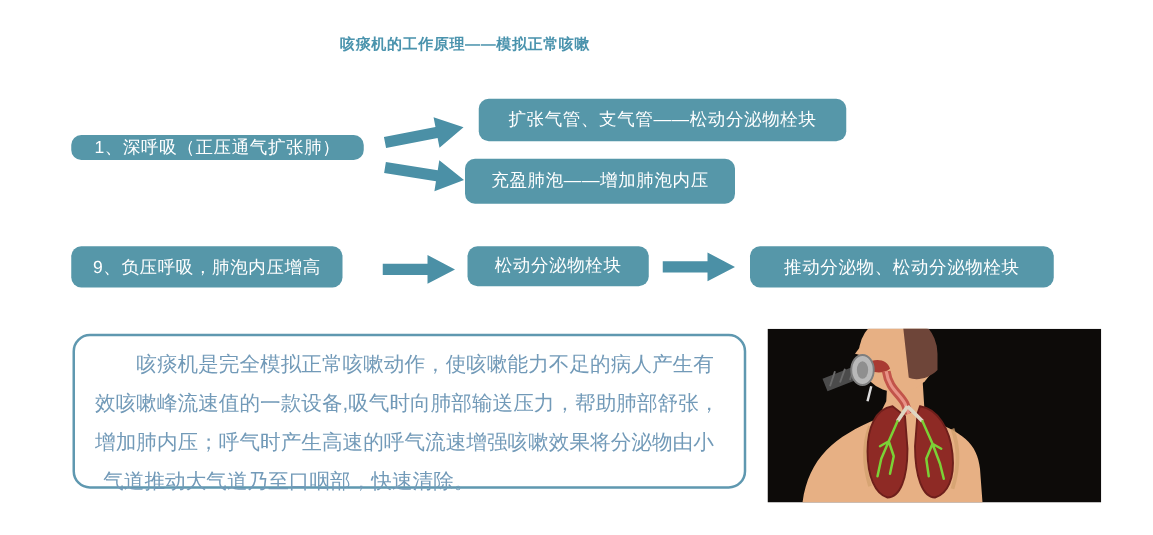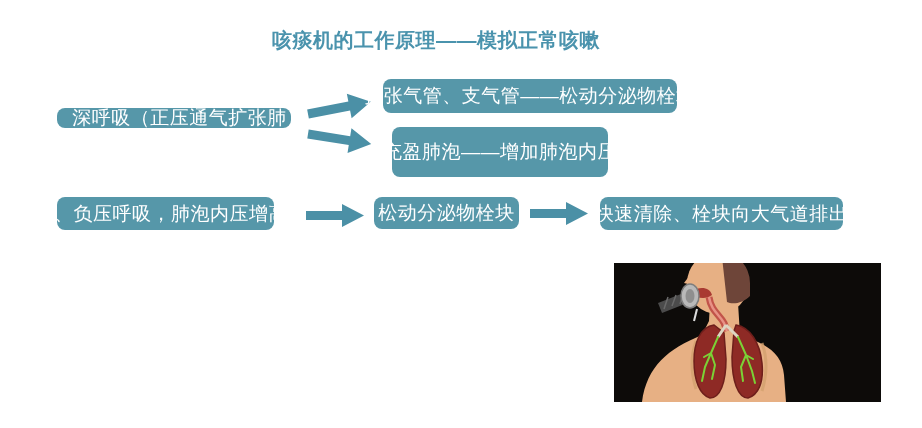--- a/index.html
+++ b/index.html
@@ -2,27 +2,27 @@
 <html><head>
 <meta charset="utf-8">
 <style>
   html,body{margin:0;padding:0;background:#ffffff;}
   .stage{
     position:relative;width:922px;height:428px;background:#ffffff;overflow:hidden;
     font-family:"Liberation Sans",sans-serif;
   }
   .title{
     position:absolute;left:272px;top:27px;
-    font-size:20px;font-weight:bold;color:#4a93ad;letter-spacing:0.5px;
+    font-size:12px;font-weight:bold;color:#4a93ad;letter-spacing:0.5px;
     white-space:nowrap;
   }
   .box{
     position:absolute;background:#5697a9;color:#ffffff;border-radius:8px;
     display:flex;align-items:center;justify-content:center;
-    font-size:19px;white-space:nowrap;letter-spacing:0.5px;
+    font-size:14px;white-space:nowrap;letter-spacing:0.5px;
   }
   .arrow-svg{position:absolute;}
   .desc{
     position:absolute;left:58px;top:267px;width:539px;height:124px;
     box-sizing:border-box;border:2px solid #5f98b0;border-radius:14px;
     padding:8px 16px 0 16px;color:#729ab8;font-size:16.5px;line-height:31px;
   }
   .desc-line{white-space:nowrap;}
   .desc-line.first{text-indent:2em;}
   .desc-line.last{text-indent:0.4em;}
@@ -41,36 +41,42 @@
     <g transform="translate(6,24) rotate(-11)">
       <polygon points="0,-4.5 42,-4.5 42,-12.5 64,0 42,12.5 42,4.5 0,4.5" fill="#4b90a6"></polygon>
     </g>
     <g transform="translate(6,44) rotate(9)">
       <polygon points="0,-4.5 42,-4.5 42,-12.5 64,0 42,12.5 42,4.5 0,4.5" fill="#4b90a6"></polygon>
     </g>
   </svg>
 
   <div class="box" style="left:383px;top:79px;width:294px;height:34px">扩张气管、支气管——松动分泌物栓块</div>
 
-  <div class="box" style="left:392px;top:127px;width:216px;height:50px">充盈肺泡——增加肺泡内压</div>
+  <div class="box" style="left:372px;top:127px;width:216px;height:36px">充盈肺泡——增加肺泡内压</div>
 
-  <div class="box" style="left:57px;top:197px;width:217px;height:33px">5、负压呼吸，肺泡内压增高</div>
+  <div class="box" style="left:57px;top:197px;width:217px;height:33px">9、负压呼吸，肺泡内压增高</div>
 
   <svg class="arrow-svg" style="left:306px;top:201px" width="58" height="29" viewBox="0 0 58 29">
     <polygon points="0,10 36,10 36,3 58,14.5 36,26 36,19 0,19" fill="#4b90a6"></polygon>
   </svg>
 
   <div class="box" style="left:374px;top:197px;width:145px;height:32px">松动分泌物栓块</div>
 
   <svg class="arrow-svg" style="left:530px;top:199px" width="58" height="29" viewBox="0 0 58 29">
     <polygon points="0,10 36,10 36,3 58,14.5 36,26 36,19 0,19" fill="#4b90a6"></polygon>
   </svg>
 
-  <div class="box" style="left:600px;top:197px;width:243px;height:33px">快速清除、栓块向大气道排出</div>
+  <div class="box" style="left:600px;top:197px;width:243px;height:33px">推动分泌物、松动分泌物栓块</div>
 
+  <div class="desc">
+    <div class="desc-line first">咳痰机是完全模拟正常咳嗽动作，使咳嗽能力不足的病人产生有</div>
+    <div class="desc-line">效咳嗽峰流速值的一款设备,吸气时向肺部输送压力，帮助肺部舒张，</div>
+    <div class="desc-line">增加肺内压；呼气时产生高速的呼气流速增强咳嗽效果将分泌物由小</div>
+    <div class="desc-line last">气道推动大气道乃至口咽部，快速清除。</div>
+  </div>
 
   <svg class="anatomy" width="267" height="139" viewBox="0 0 267 139">
     <rect x="0" y="0" width="267" height="139" fill="#0d0b09"></rect>
 
     <path d="M28,139 C33,103 54,86 88,72 L95,58 L96,40 L124,40 L126,72 C156,82 168,92 170,112 L172,139 Z" fill="#e7b084"></path>
 
     <circle cx="104" cy="20" r="31" fill="#e7b084"></circle>
 
     <path d="M104,-12 A32,32 0 0 1 136,20 L136,33 C129,40 119,42 113,39 L108,-6 Z" fill="#6e4539"></path>
 

